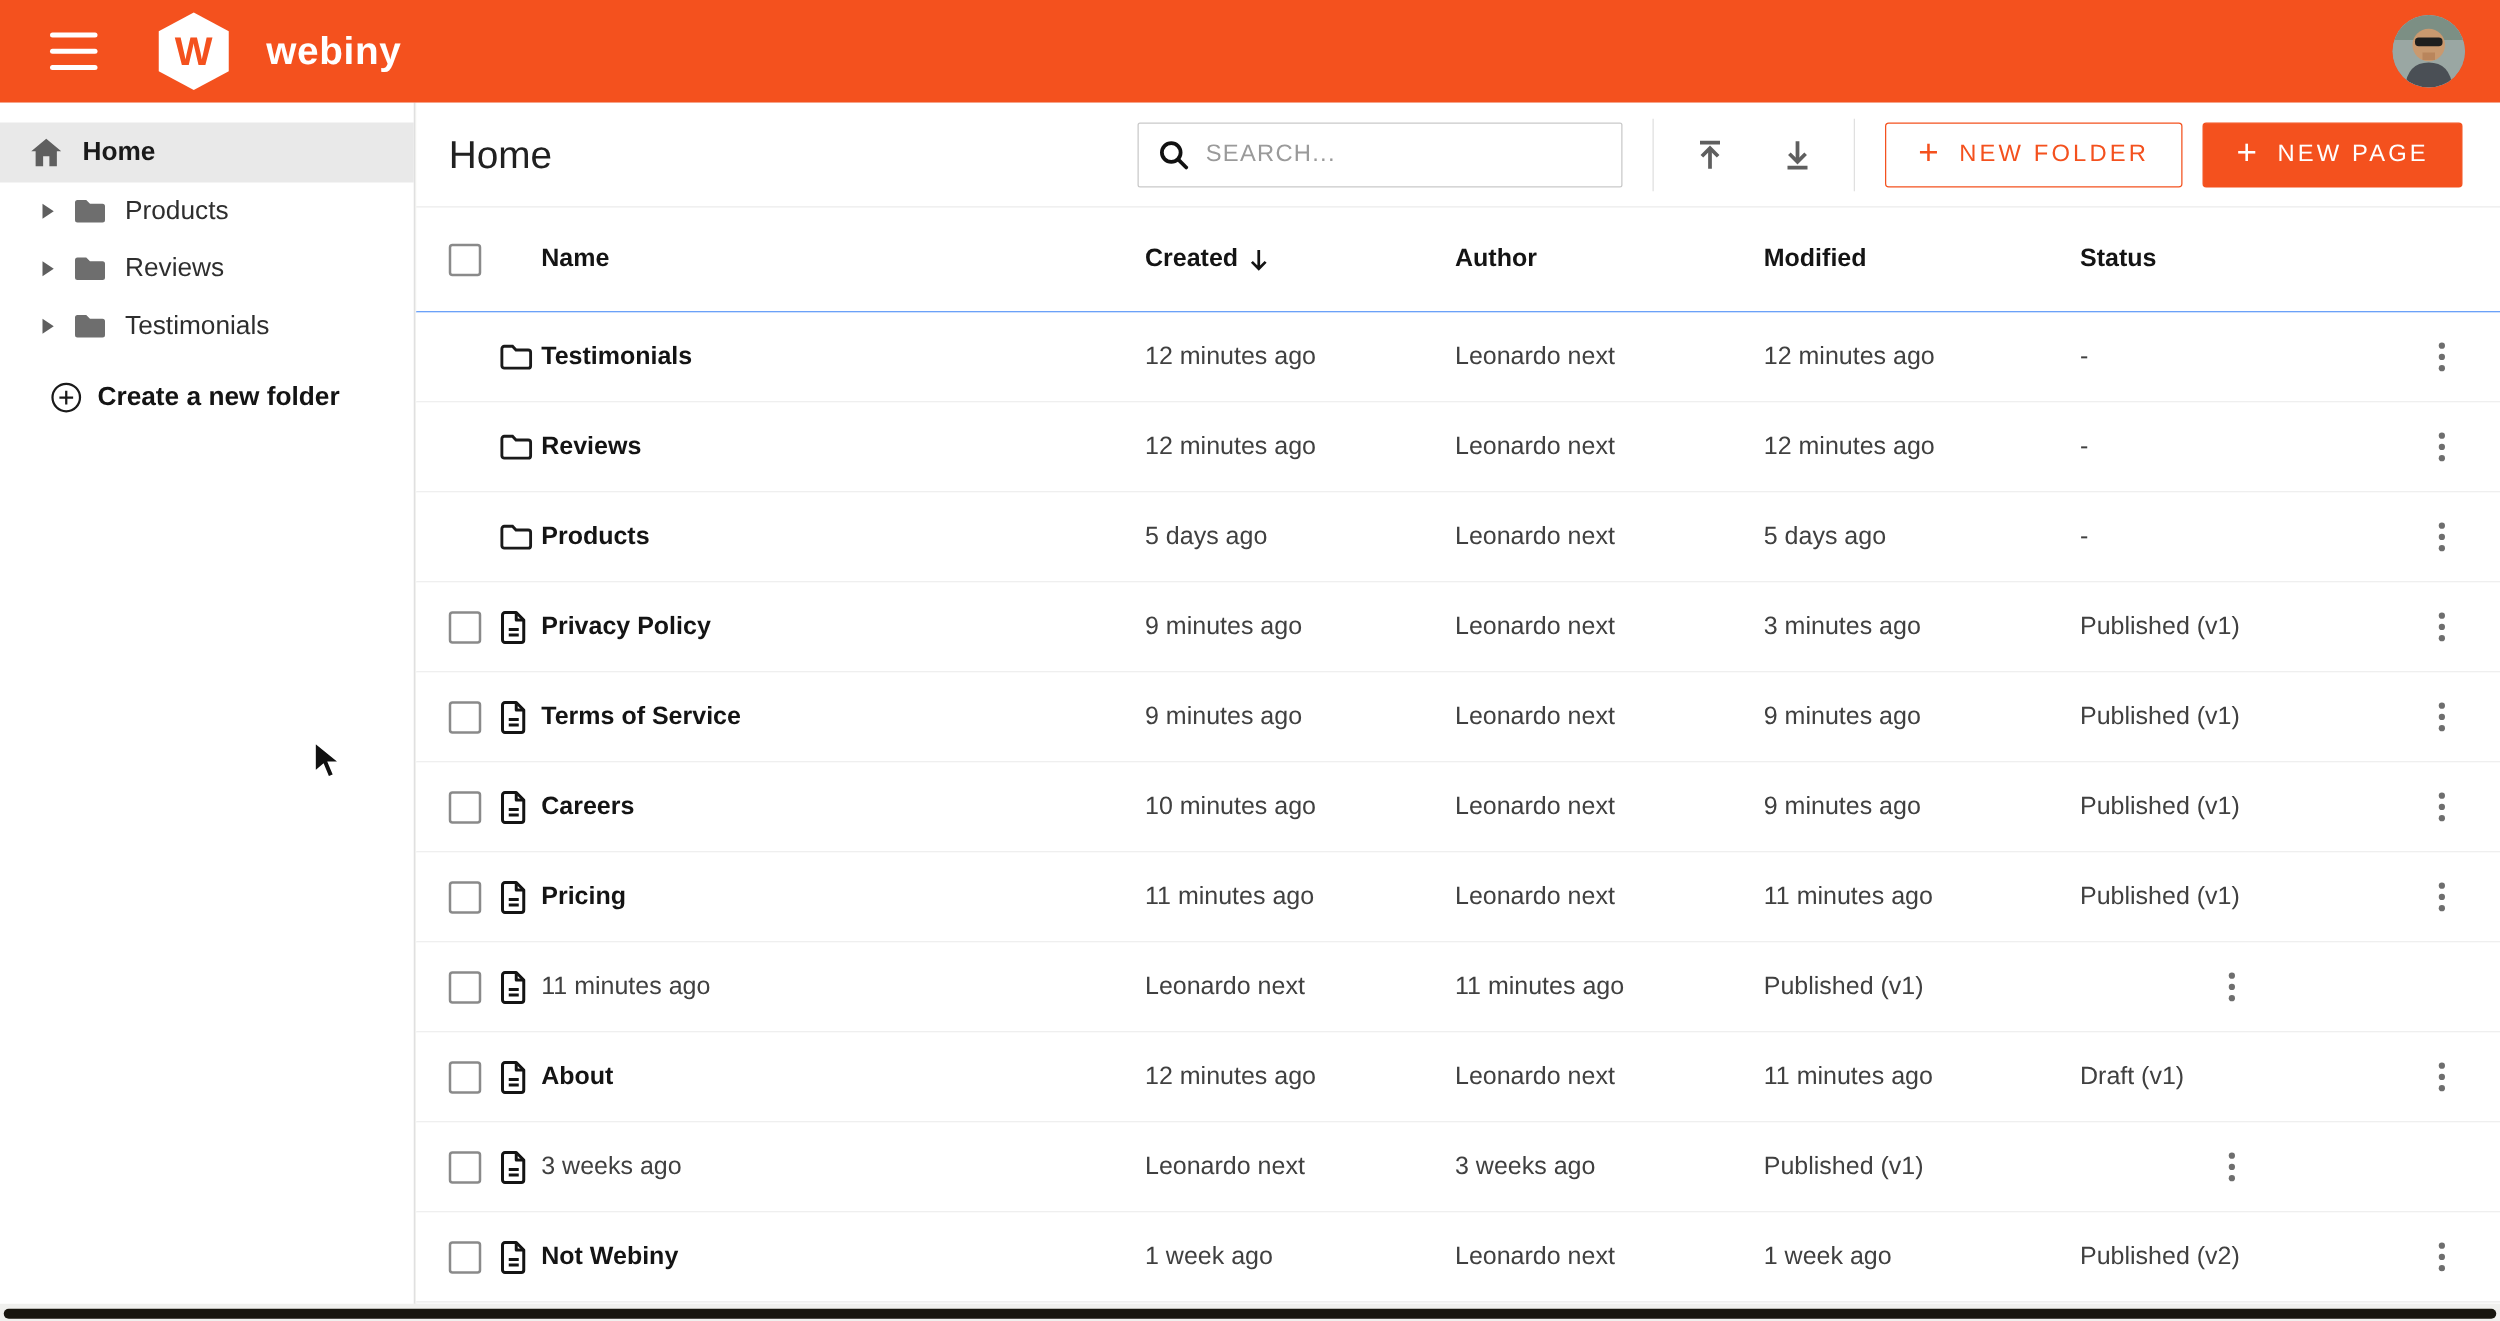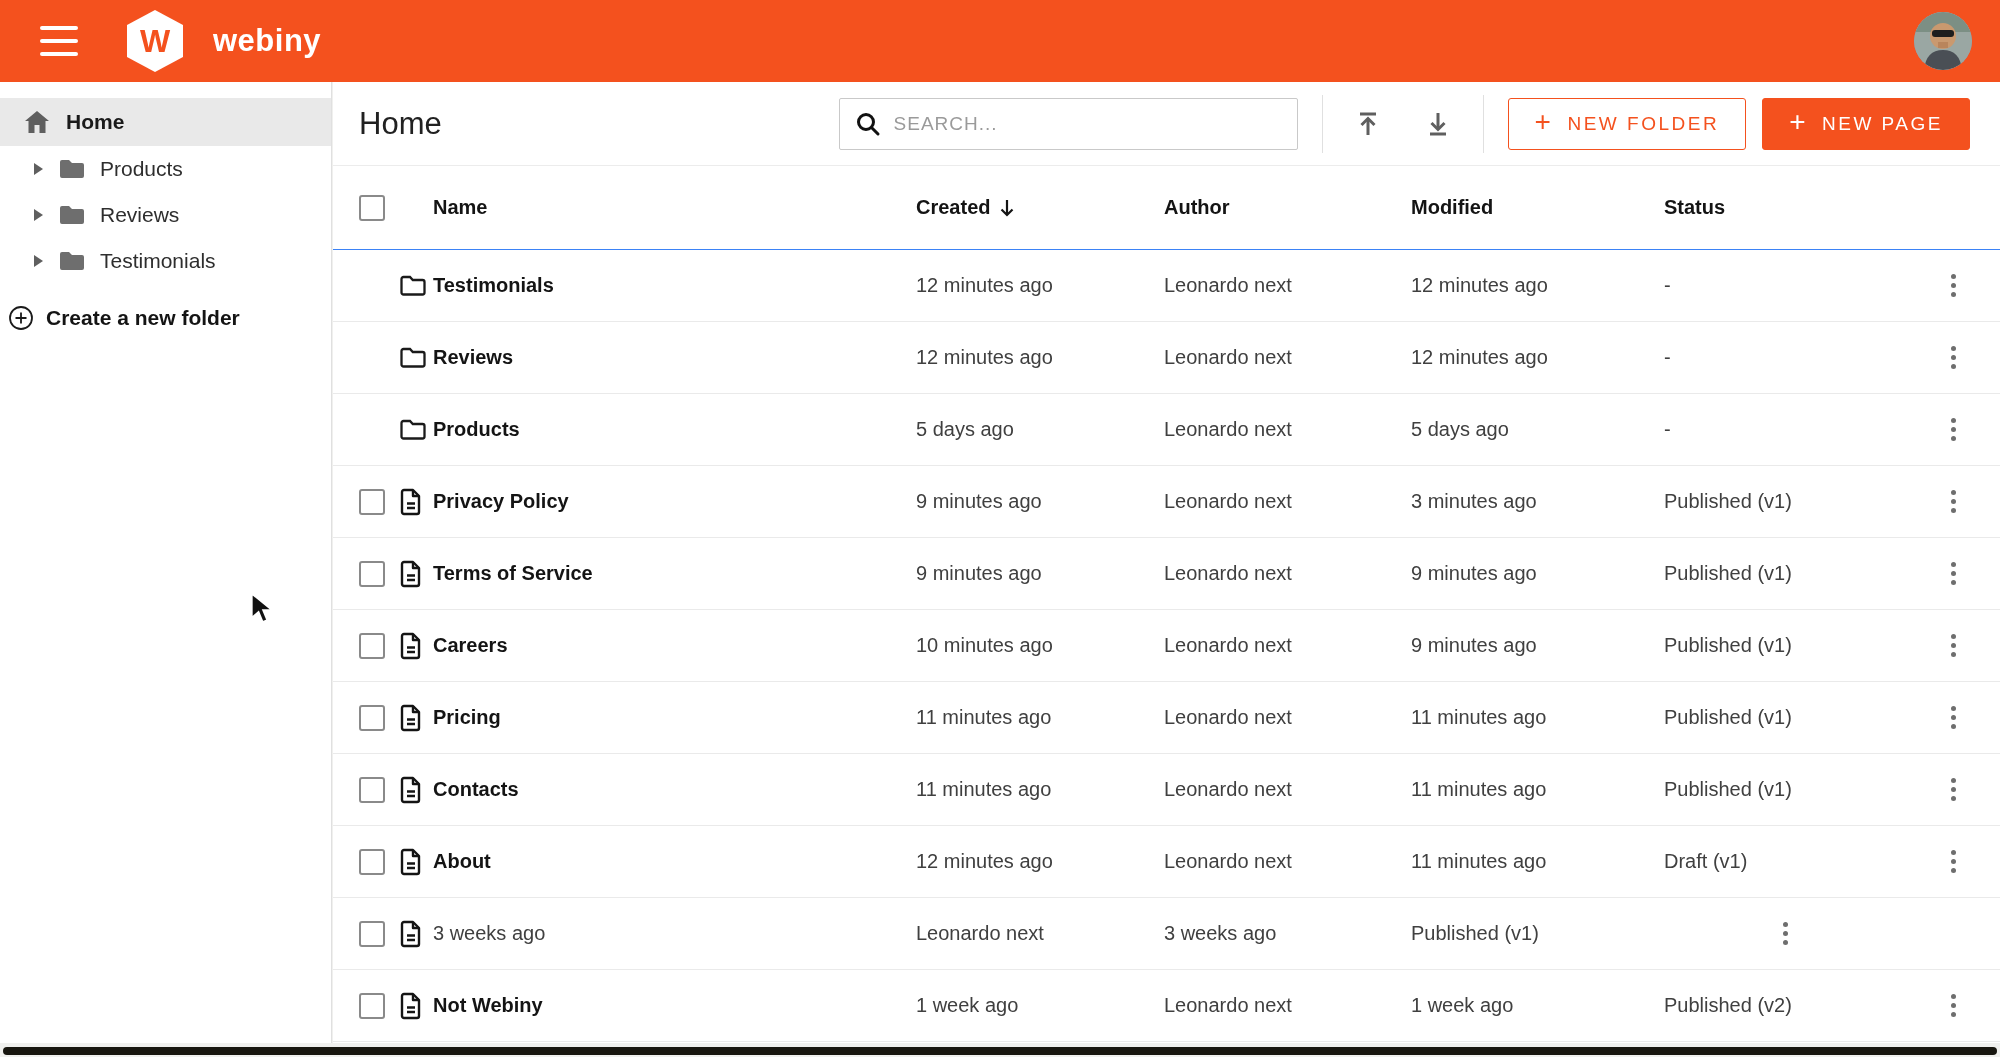--- a/index.html
+++ b/index.html
@@ -22,29 +22,29 @@
   .sidebar { position:absolute; top:82px; left:0; width:332px; bottom:14px; background:#fff;
              border-right:1px solid #e0e0e0; z-index:10; }
   .main { position:absolute; top:82px; left:333px; right:0; bottom:14px; background:#fff; }
 
   
   .side-item-home { margin-top:16px; height:48px; display:flex; align-items:center; gap:16px;
                     padding-left:24px; background:#e9e9e9; cursor:pointer; }
   .side-item-home .lbl { font-size:21px; font-weight:bold; color:#1a1a1a; }
   .side-folder { height:46px; display:flex; align-items:center; gap:14px; padding-left:32px; cursor:pointer; }
   .side-folder .lbl { font-size:21px; color:#2e2e2e; }
-  .side-create { margin-top:12px; display:flex; align-items:center; gap:12px; padding-left:8px;
+  .side-create { margin-top:12px; display:flex; align-items:center; gap:12px; padding-left:40px;
                  height:44px; cursor:pointer; background:none; border:none; }
   .side-create .lbl { font-size:21px; font-weight:bold; color:#141414; }
 
   
   .toolbar { height:84px; display:flex; align-items:center; border-bottom:1px solid #ececec; }
   .page-title { font-size:31px; font-weight:400; color:#212121; margin-left:26px; }
   .toolbar-right { margin-left:auto; display:flex; align-items:center; }
-  .searchbox { width:459px; height:52px; border:1px solid #c9c9c9; border-radius:2px;
+  .searchbox { width:388px; height:52px; border:1px solid #c9c9c9; border-radius:2px;
                display:flex; align-items:center; padding:0 14px; gap:12px; background:#fff; }
   .searchbox input { border:none; outline:none; flex:1; font-size:19px; letter-spacing:1px;
                      color:#333; font-family:inherit; }
   .searchbox input::placeholder { color:#9a9a9a; }
   .vdiv { width:1px; height:58px; background:#e0e0e0; margin:0 24px; }
   .iconbtn { background:none; border:none; cursor:pointer; padding:6px; display:flex; align-items:center; }
   .iconbtn + .iconbtn { margin-left:28px; }
   .btn { height:52px; border-radius:3px; font-size:19px; letter-spacing:2.5px; font-weight:400;
          display:flex; align-items:center; gap:14px; padding:0 26px; cursor:pointer;
          font-family:inherit; white-space:nowrap; }
@@ -366,21 +366,20 @@
         <div class="tgrid trow is-page">
     <span class="cb"></span>
     <span class="ricon">
 
       <svg class="i-doc" width="24" height="28" viewBox="0 0 24 28">
         <path d="M5 2 h9 l6 6 v16 a2 2 0 0 1 -2 2 H5 a2 2 0 0 1 -2-2 V4 a2 2 0 0 1 2-2 Z" fill="none" stroke="#141414" stroke-width="2.4" stroke-linejoin="round"></path>
         <path d="M14 2 v6 h6" fill="none" stroke="#141414" stroke-width="2.4" stroke-linejoin="round"></path>
         <path d="M8 15.5 h8 M8 20 h8" stroke="#141414" stroke-width="2.4"></path>
       </svg>
     </span>
-    <span class="cell name">Contacts</span>
     <span class="cell">11 minutes ago</span>
     <span class="cell">Leonardo next</span>
     <span class="cell">11 minutes ago</span>
     <span class="cell">Published (v1)</span>
     <button class="kebab">
             <i></i>
             <i></i>
             <i></i>
           </button>
   </div>

